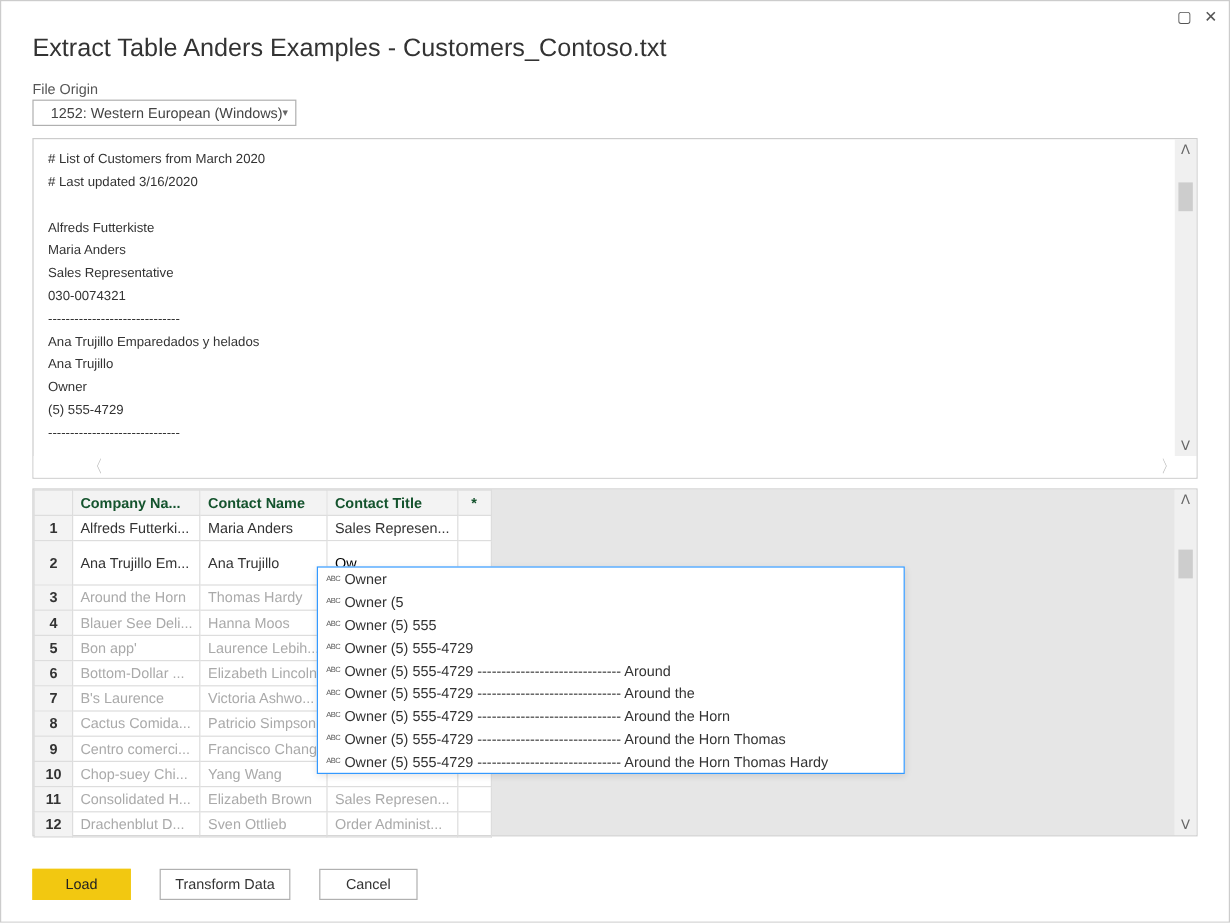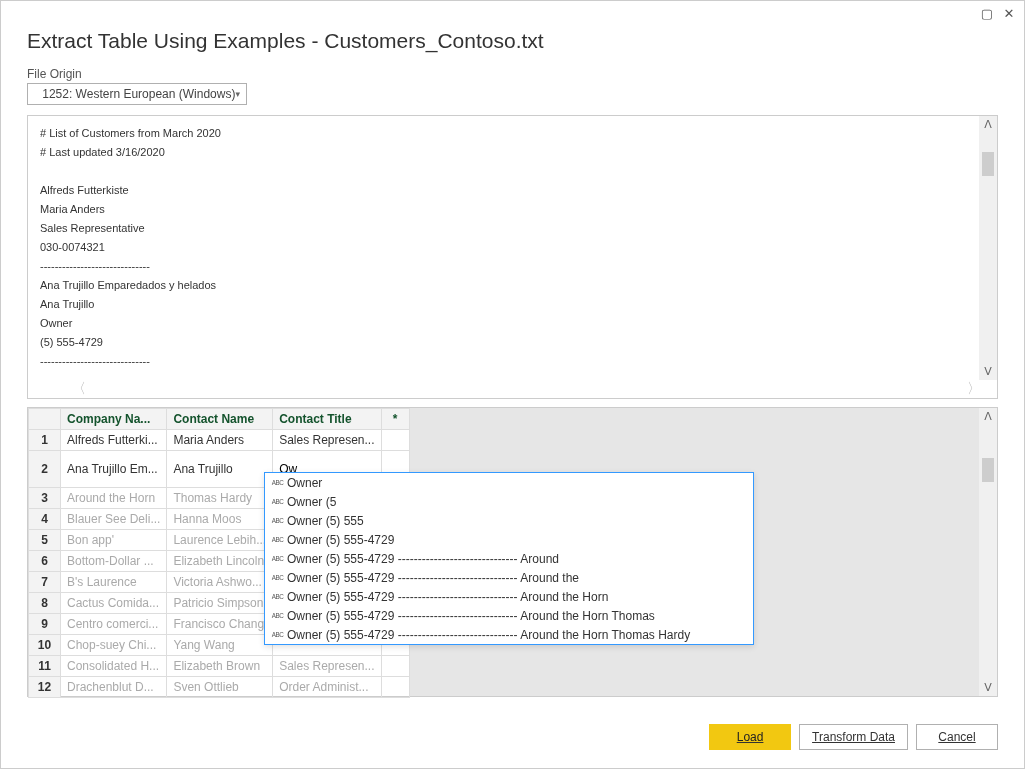--- a/index.html
+++ b/index.html
@@ -240,24 +240,22 @@
   .autocomplete .opt .ic::before {
     content: "ABC";
     font-size: 7px;
     letter-spacing: -0.5px;
     display: block;
     transform: scale(0.9);
   }
 
   .footer {
     display: flex;
-    justify-content: flex-end;
     padding: 16px 26px 18px 26px;
-    gap: 8px;
-    text-decoration: underline;
+    gap: 24px;
   }
   .btn {
     min-width: 82px;
     height: 26px;
     border: 1px solid #b0b0b0;
     background: #fff;
     font-size: 12px;
     color: #333;
     cursor: pointer;
     padding: 0 12px;
@@ -271,21 +269,21 @@
 </head>
 <body>
 
 <div class="window">
 
   <div class="titlebar-ctrls">
     <div class="ctrl">▢</div>
     <div class="ctrl">✕</div>
   </div>
 
-  <div class="heading">Extract Table Using Examples - Customers_Contoso.txt</div>
+  <div class="heading">Extract Table Anders Examples - Customers_Contoso.txt</div>
 
   <div class="content">
     <div class="field-label">File Origin</div>
     <div class="dropdown">
       <span>1252: Western European (Windows)</span>
       <span class="chev">▾</span>
     </div>
 
     <div class="preview-box">
       <div class="preview-body">

